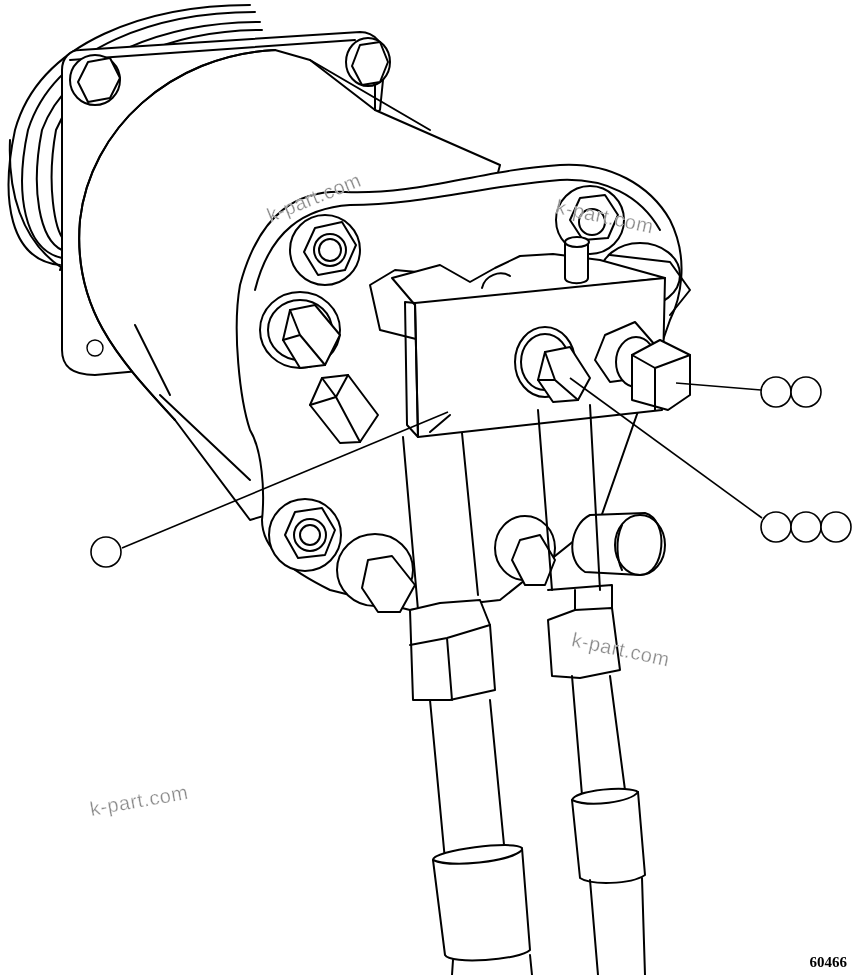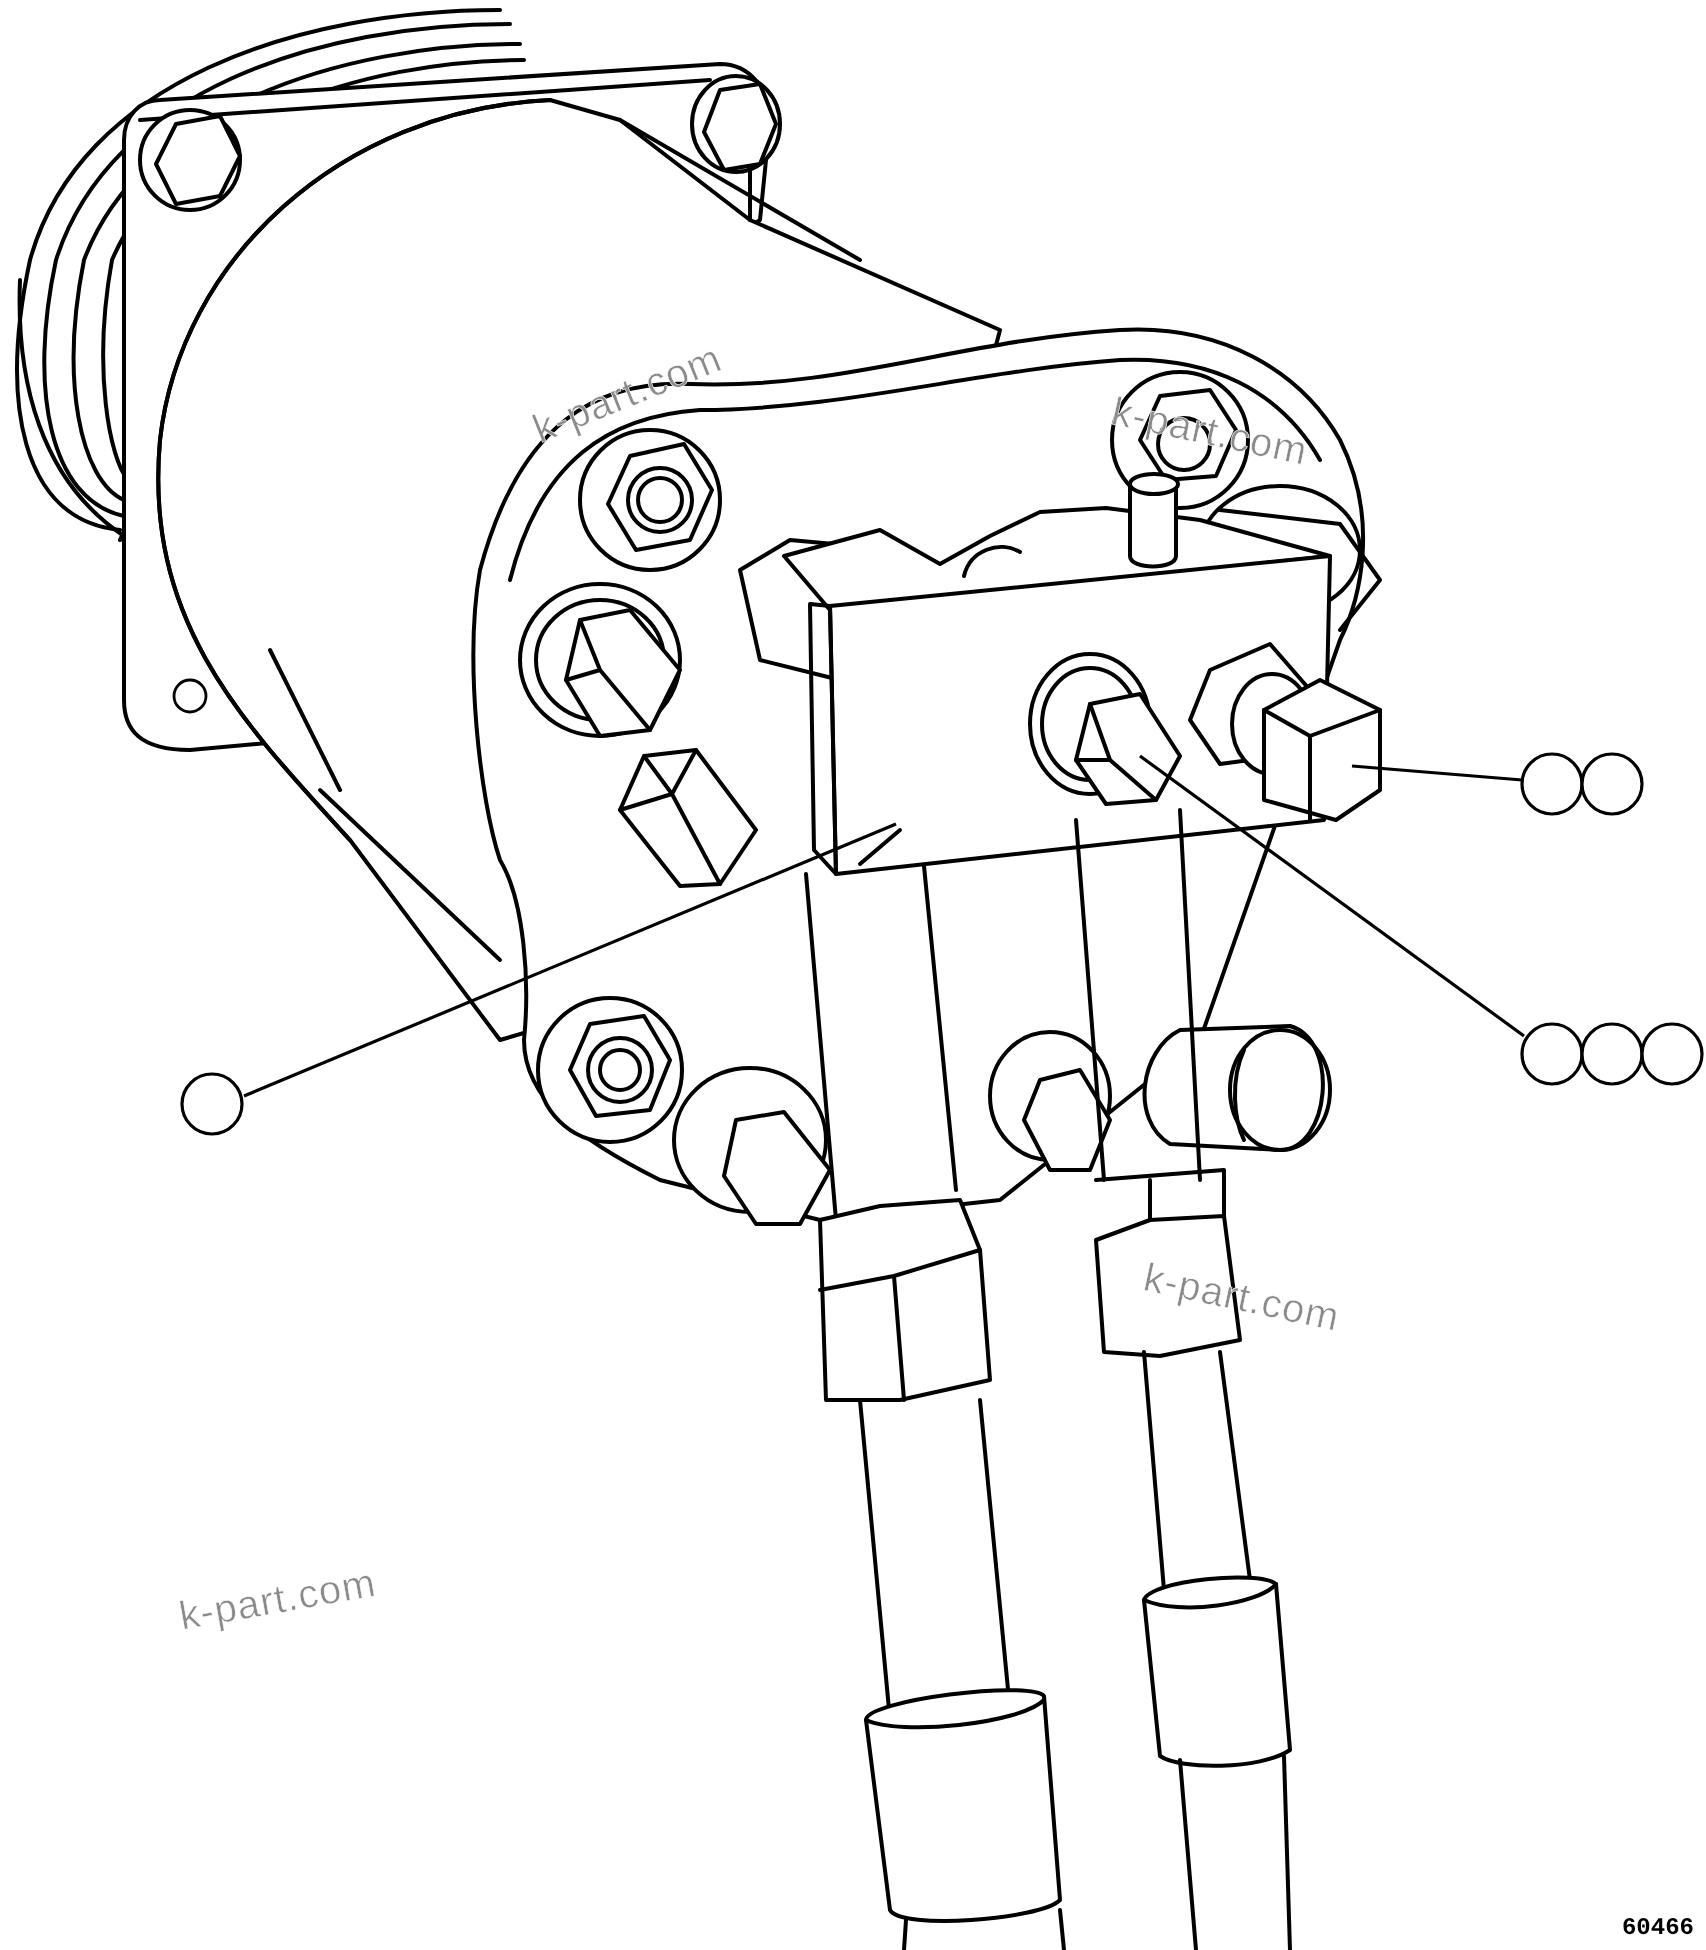--- a/index.html
+++ b/index.html
@@ -5,21 +5,21 @@
   html, body { margin:0; padding:0; background:#ffffff; }
   body { width:853px; height:975px; position:relative; overflow:hidden; font-family:"Liberation Sans", sans-serif; }
   #canvas { position:absolute; left:0; top:0; width:853px; height:975px; }
   .ln { fill:none; stroke:#000; stroke-width:2; stroke-linejoin:round; stroke-linecap:round; }
   .lnf { fill:#fff; stroke:#000; stroke-width:2; stroke-linejoin:round; }
   .thin { fill:none; stroke:#000; stroke-width:1.4; }
   .callout-circle { fill:#fff; stroke:#000; stroke-width:1.6; }
   .leader { stroke:#000; stroke-width:1.6; fill:none; }
   .wm { position:absolute; color:#8a8a8a; font-size:20px; letter-spacing:0.5px;
         -webkit-text-stroke:0.3px #fff; white-space:nowrap; transform-origin:left center; }
-  .drawing-code { position:absolute; right:6px; bottom:4px; font-size:12px; font-weight:bold; color:#000; font-family:Liberation Mono, monospace; }
+  .drawing-code { position:absolute; right:6px; bottom:4px; font-size:15px; font-weight:bold; color:#000; font-family:Liberation Serif, serif; }
 </style>
 </head>
 <body>
 
 <svg id="canvas" viewBox="0 0 853 975" xmlns="http://www.w3.org/2000/svg">
 
   <g>
     <path class="ln" d="M250,5 C150,5 40,40 15,130 C0,200 10,260 60,265"></path>
     <path class="ln" d="M255,12 C160,12 55,45 28,130 C14,195 25,250 62,258"></path>
     <path class="ln" d="M260,22 C170,22 70,55 42,130 C30,190 40,240 62,250"></path>

